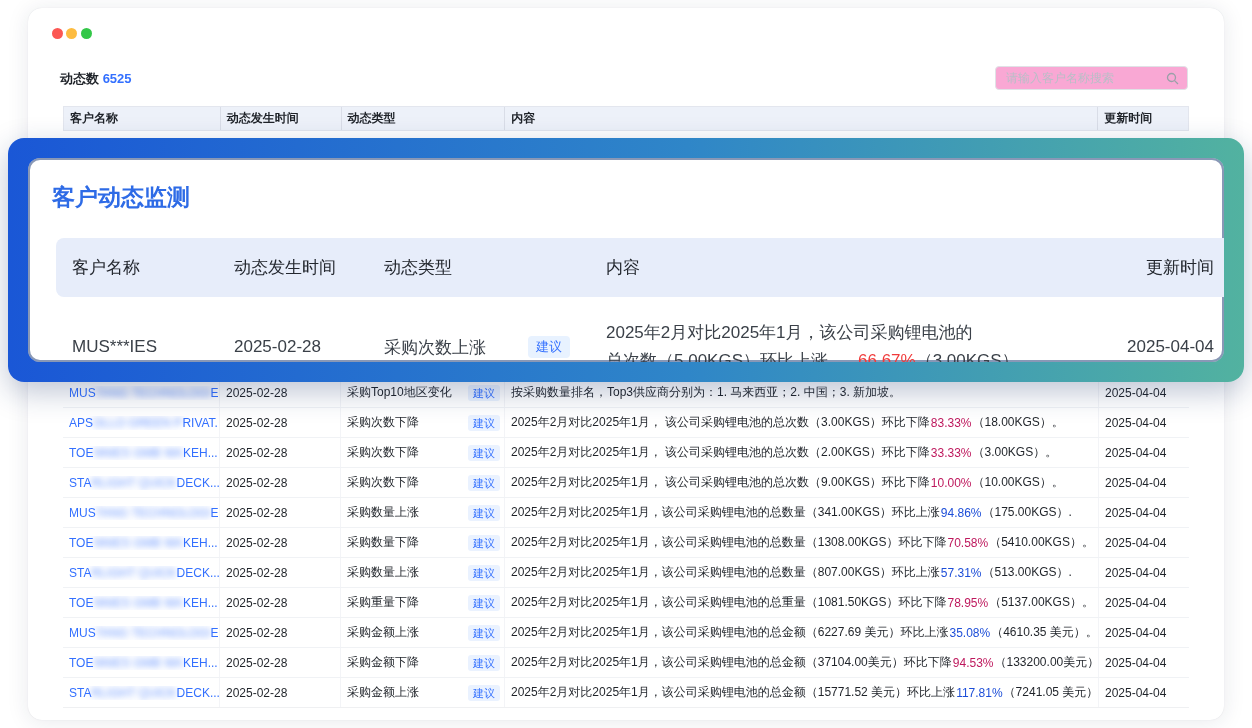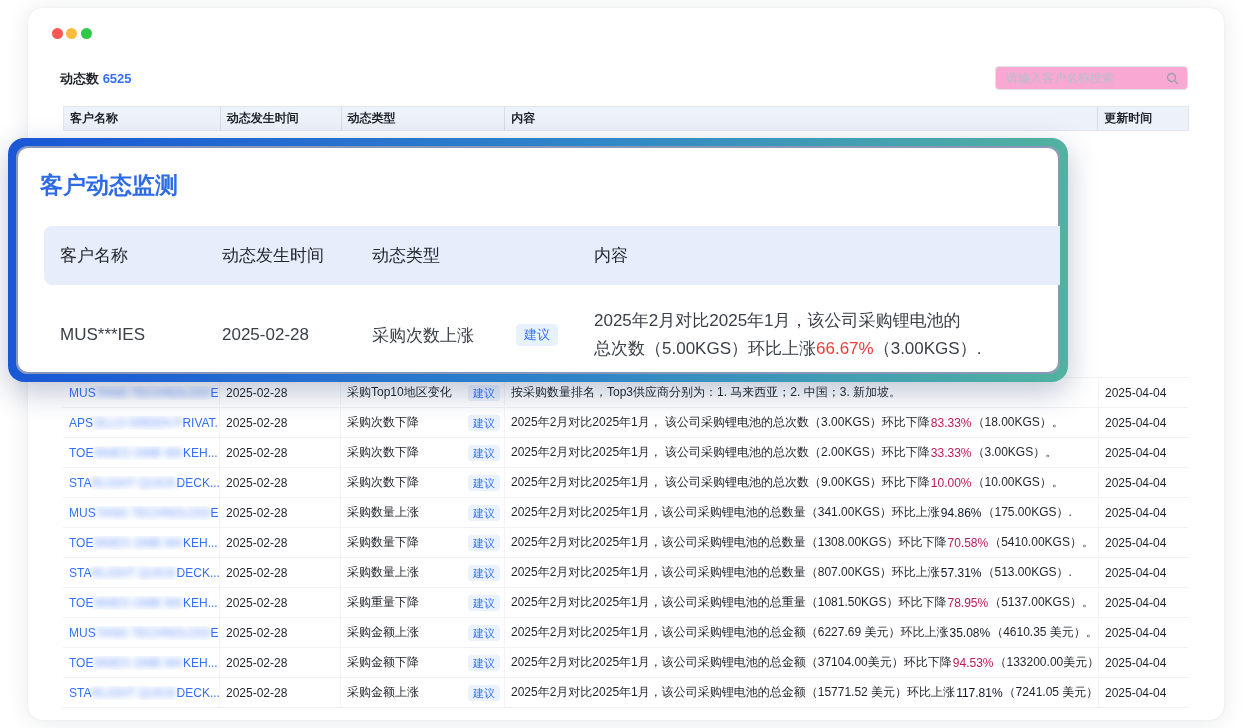--- a/index.html
+++ b/index.html
@@ -30,40 +30,40 @@
   .brow{display:flex;height:29px;border-top:1px solid #f0f2f5;background:#fff;}
   .bc{display:flex;align-items:center;box-sizing:border-box;padding-left:6px;font-size:12px;
     color:#1f2329;white-space:nowrap;overflow:hidden;border-right:1px solid #f3f4f7;}
   .c1{width:157px;} .c2{width:121px;} .c3{width:164px;} .c4{width:594px;} .c5{width:90px;border-right:none;}
   .nlink{color:#3370ff;overflow:hidden;white-space:nowrap;}
   .blurred{filter:blur(3px);opacity:.75;}
   .c3{justify-content:space-between;padding-right:4px;}
   .badge{flex:none;font-size:11px;color:#3370ff;background:#eaf2ff;border-radius:3px;
     padding:1px 5px;line-height:14px;}
   .pct{padding:0 1px;}
-  .pct.up{color:#0f172a;} .pct.down{color:#be185d;}
+  .pct.up{color:#1d4ed8;} .pct.down{color:#be185d;}
   
-  .overlay{position:absolute;left:8px;top:138px;width:1060px;height:244px;box-sizing:border-box;
-    background:linear-gradient(90deg,#1a57d6 0%,#2f86c8 55%,#52b2a0 100%);padding:8px;
+  .overlay{position:absolute;left:8px;top:138px;width:1236px;height:244px;box-sizing:border-box;
+    background:linear-gradient(90deg,#1a57d6 0%,#2f86c8 55%,#52b2a0 100%);padding:20px;
     border-radius:16px;box-shadow:0 10px 30px rgba(21,48,102,.28);z-index:5;}
   .ov-inner{width:100%;height:100%;background:#fff;border-radius:12px;box-sizing:border-box;
     box-shadow:inset 0 0 0 2px rgba(20,50,110,.5);position:relative;overflow:hidden;}
   .ov-title{position:absolute;left:24px;top:24px;font-size:23px;font-weight:bold;color:#2e6be6;}
   .ov-table{position:absolute;left:28px;top:80px;width:1178px;}
   .ov-head{display:flex;height:59px;background:#e7edfa;border-radius:8px;align-items:center;}
   .ov-head .oc{font-size:17px;font-weight:500;color:#23272e;}
   .ov-row{display:flex;height:100px;align-items:center;}
   .oc{box-sizing:border-box;white-space:nowrap;}
   .o1{width:170px;padding-left:16px;} .o2{width:145px;padding-left:8px;} .o3{width:225px;padding-left:13px;display:flex;align-items:center;}
   .o4{width:510px;padding-left:10px;white-space:normal;} .o5{flex:1;text-align:right;padding-right:20px;}
   .ov-row .oc{font-size:17px;color:#3a4048;}
   .ov-badge{margin-left:auto;margin-right:26px;font-size:13px;color:#3370ff;background:#e8f2ff;
     border-radius:4px;padding:3px 8px;line-height:16px;}
   .ov-content{font-size:17px;line-height:28px;color:#3a4048;}
-  .ov-pct{color:#f03a3a;}
+  .ov-pct{color:#f03a3a;margin-left:30px;}
 </style>
 </head>
 <body>
 
 <div class="window">
   <span class="dot r"></span>
   <span class="dot y"></span>
   <span class="dot g"></span>
 
   <div class="count">

